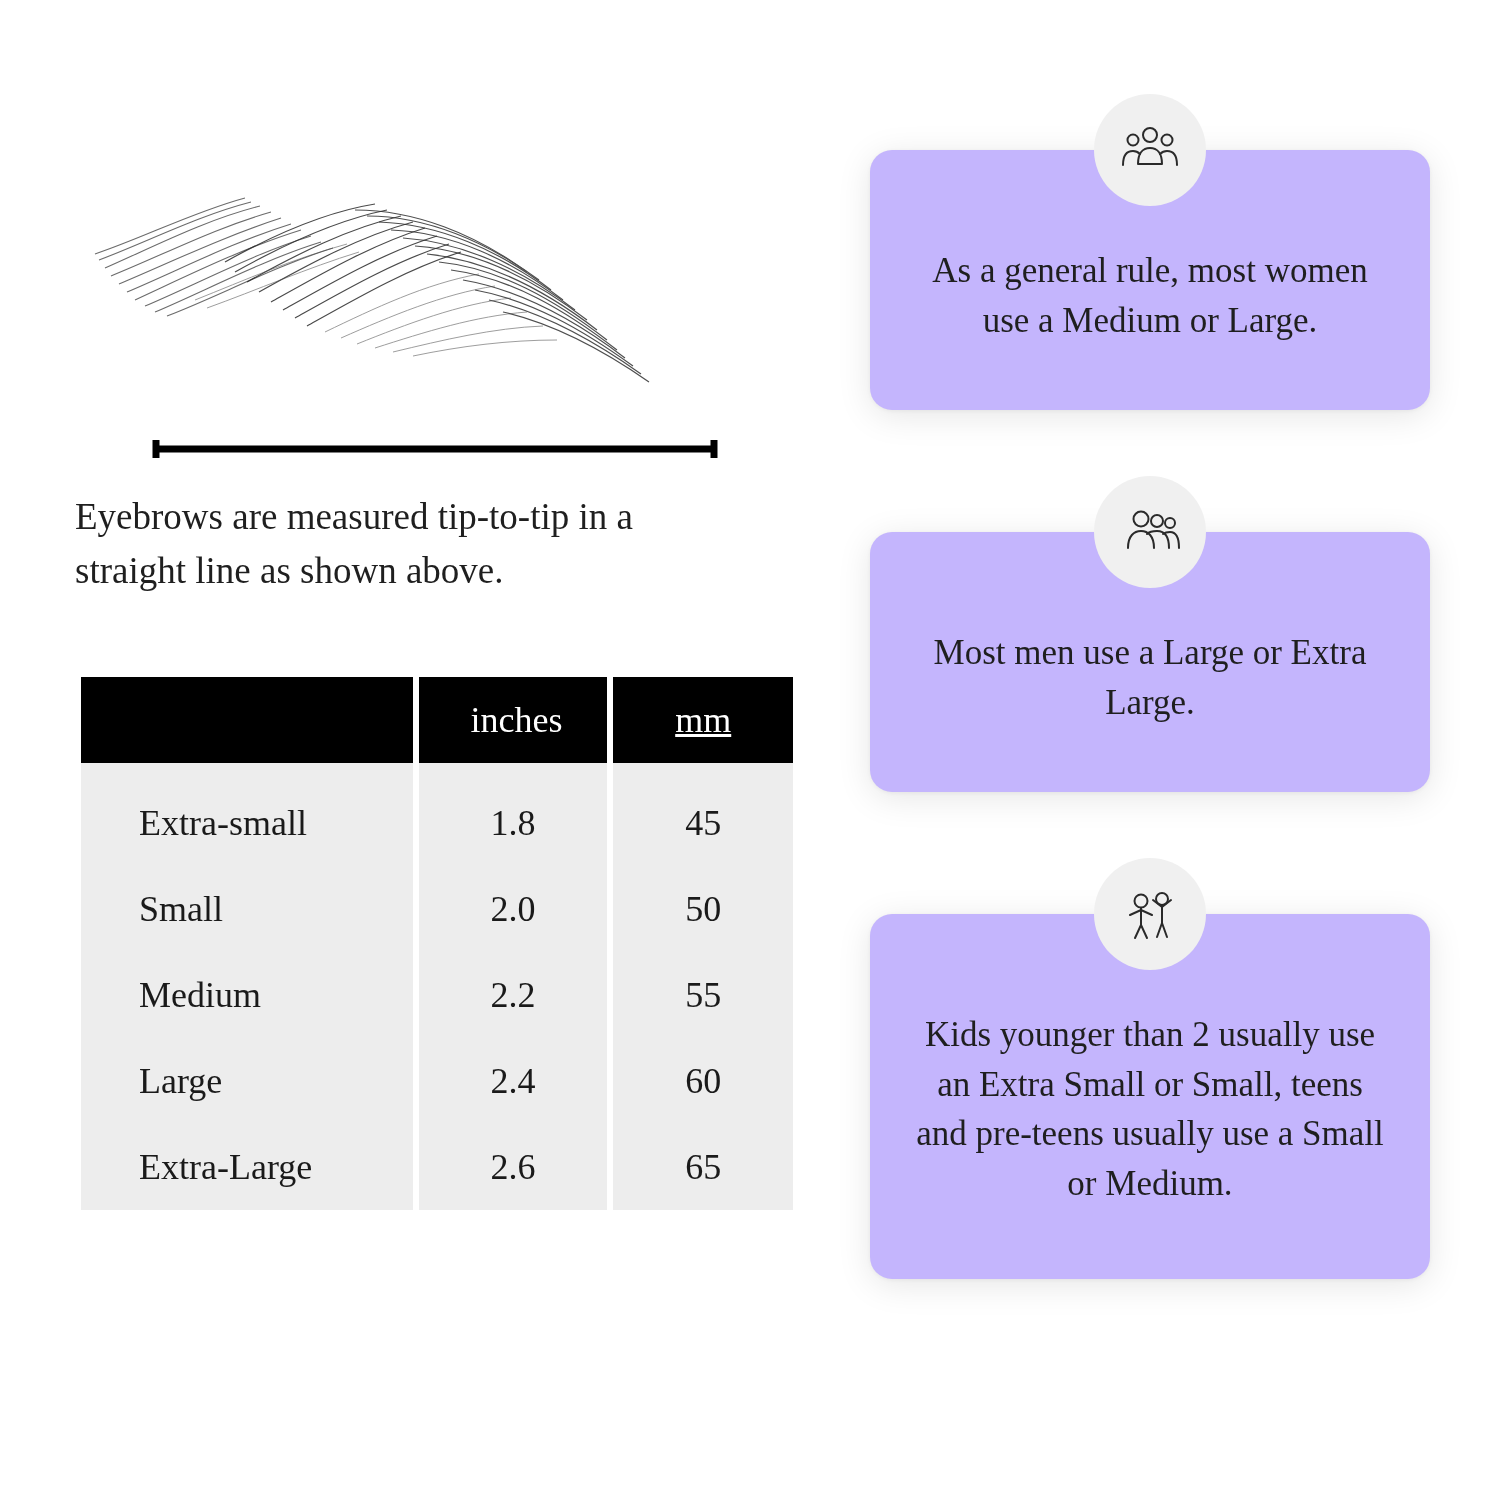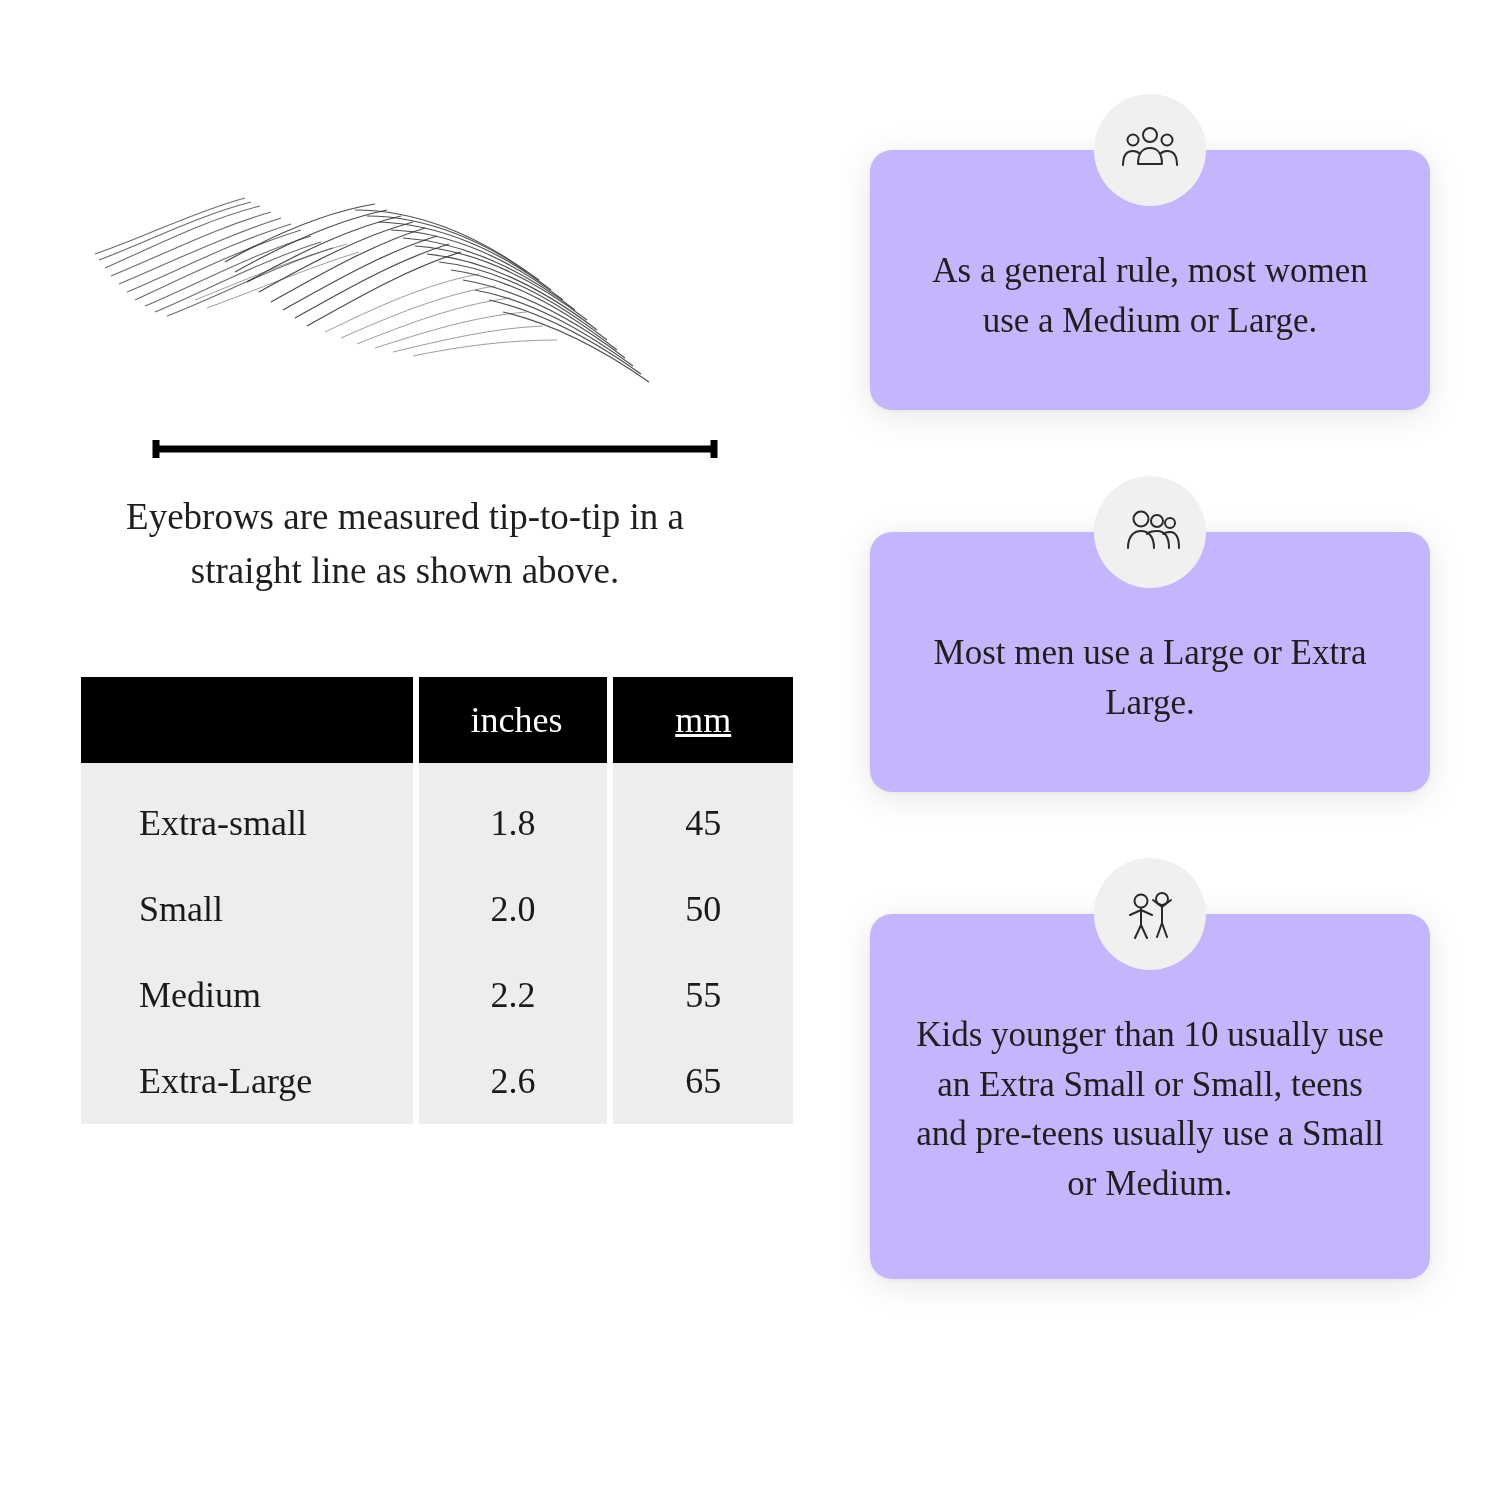--- a/index.html
+++ b/index.html
@@ -47,21 +47,20 @@
     position: absolute;
     left: 75px;
     top: 288px;
     width: 570px;
     height: 22px;
   }
 
   .caption {
     margin-top: 10px;
     width: 660px;
-    text-align: center;
     font-size: 37px;
     line-height: 1.45;
     color: #1f1f1f;
   }
 
   
   .size-table {
     margin-top: 80px;
     border-collapse: separate;
     border-spacing: 6px 0;
@@ -228,20 +227,25 @@
           <td class="label">Small</td>
           <td class="num">2.0</td>
           <td class="num">50</td>
         </tr>
         <tr>
           <td class="label">Medium</td>
           <td class="num">2.2</td>
           <td class="num">55</td>
         </tr>
         <tr>
+          <td class="label">Large</td>
+          <td class="num">2.4</td>
+          <td class="num">60</td>
+        </tr>
+        <tr>
           <td class="label">Extra-Large</td>
           <td class="num">2.6</td>
           <td class="num">65</td>
         </tr>
       </tbody>
     </table>
   </div>
 
   <div class="right-col">
 
@@ -281,17 +285,17 @@
           <path d="M10 30 L21 25 L32 30"></path>
           <path d="M21 40 L15 53"></path>
           <path d="M21 40 L27 53"></path>
           <circle cx="42" cy="14" r="6"></circle>
           <path d="M42 20 L42 38"></path>
           <path d="M33 15 L42 22 L51 15"></path>
           <path d="M42 38 L37 52"></path>
           <path d="M42 38 L47 52"></path>
         </svg>
       </div>
-      <div class="note-text">Kids younger than 10 usually use an Extra Small or Small, teens and pre-teens usually use a Small or Medium.</div>
+      <div class="note-text">Kids younger than 2 usually use an Extra Small or Small, teens and pre-teens usually use a Small or Medium.</div>
     </div>
 
   </div>
 </div>
 
 </body></html>

